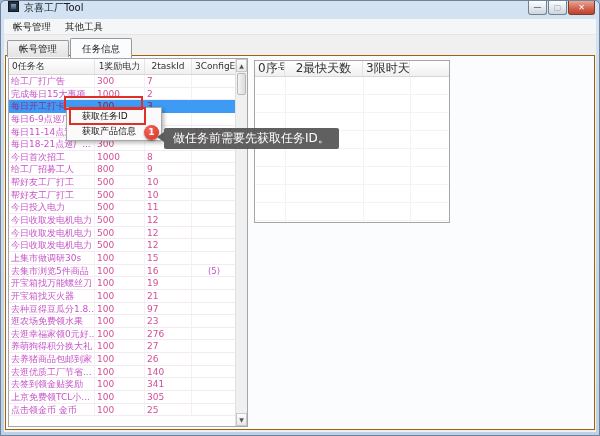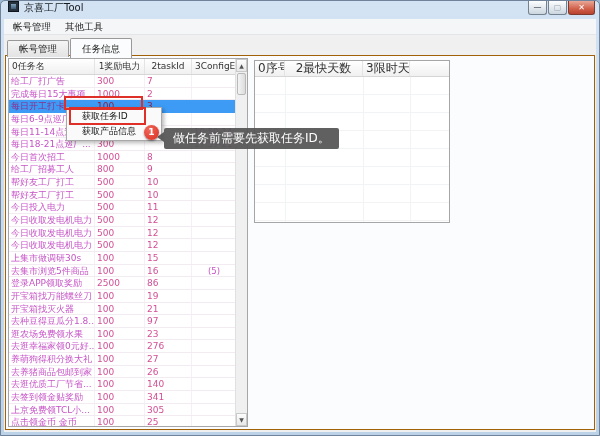--- a/index.html
+++ b/index.html
@@ -238,26 +238,20 @@
     <span class="c extra"></span>
   </div>
 
   <div class="trow">
     <span class="c name">去集市浏览5件商品</span>
     <span class="c reward">100</span>
     <span class="c tid">16</span>
     <span class="c extra">(5)</span>
   </div>
 
-  <div class="trow">
-    <span class="c name">登录APP领取奖励</span>
-    <span class="c reward">2500</span>
-    <span class="c tid">86</span>
-    <span class="c extra"></span>
-  </div>
 
   <div class="trow">
     <span class="c name">开宝箱找万能螺丝刀</span>
     <span class="c reward">100</span>
     <span class="c tid">19</span>
     <span class="c extra"></span>
   </div>
 
   <div class="trow">
     <span class="c name">开宝箱找灭火器</span>

